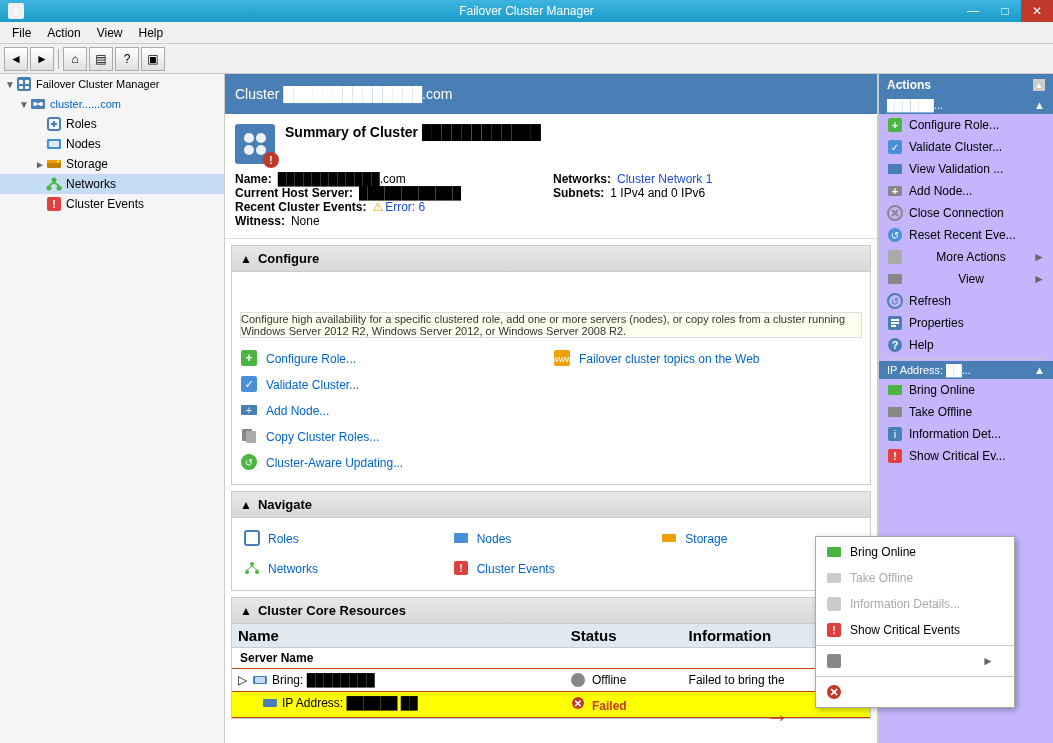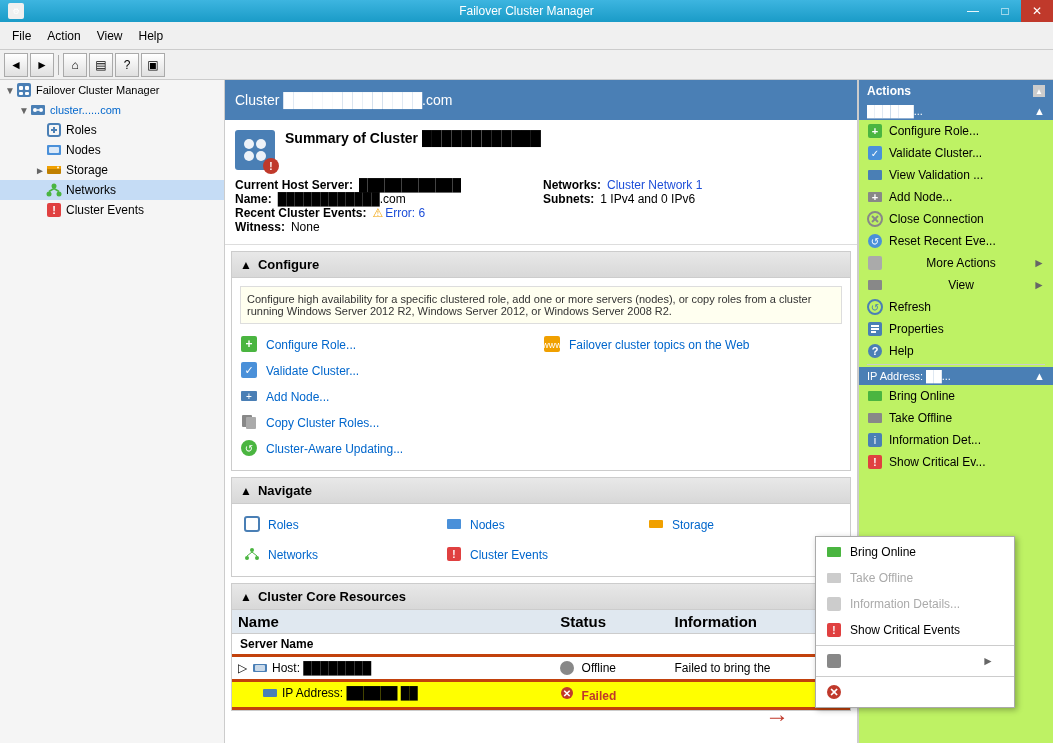--- a/index.html
+++ b/index.html
@@ -6,21 +6,21 @@
     body { font-family: 'Segoe UI', Tahoma, sans-serif; font-size: 12px; background: #f0f0f0; width: 1053px; height: 743px; overflow: hidden; position: relative; }
 
     
     .title-bar { background: linear-gradient(to bottom, #3db5e0, #1a9bc7); height: 22px; display: flex; align-items: center; justify-content: center; color: white; font-size: 12px; position: relative; }
     .title-bar-icon { position: absolute; left: 8px; width: 16px; height: 16px; background: #f0f0f0; border-radius: 2px; display: flex; align-items: center; justify-content: center; font-size: 8px; }
     .title-bar-controls { position: absolute; right: 0; display: flex; }
     .title-bar-btn { width: 32px; height: 22px; display: flex; align-items: center; justify-content: center; color: white; cursor: pointer; font-size: 12px; }
     .title-bar-btn.close { background: #c0392b; }
 
     
-    .menu-bar { background: #f0f0f0; height: 28px; display: flex; align-items: center; border-bottom: 1px solid #ccc; padding: 0 4px; }
+    .menu-bar { background: #f0f0f0; height: 22px; display: flex; align-items: center; border-bottom: 1px solid #ccc; padding: 0 4px; }
     .menu-item { padding: 2px 8px; cursor: pointer; font-size: 12px; }
 
     
     .toolbar { background: #f0f0f0; height: 30px; display: flex; align-items: center; border-bottom: 1px solid #ccc; padding: 0 4px; gap: 2px; }
     .toolbar-btn { width: 24px; height: 24px; border: 1px solid #aaa; background: linear-gradient(to bottom, #fff, #e0e0e0); cursor: pointer; display: flex; align-items: center; justify-content: center; font-size: 12px; }
     .toolbar-sep { width: 1px; height: 20px; background: #aaa; margin: 0 2px; }
 
     
     .main-layout { display: flex; height: calc(743px - 74px); }
 
@@ -31,21 +31,21 @@
     .sidebar-icon { width: 16px; height: 16px; margin-right: 4px; flex-shrink: 0; }
     .sidebar-label { font-size: 12px; color: #000; white-space: nowrap; overflow: hidden; text-overflow: ellipsis; }
     .sidebar-item-indent1 { padding-left: 18px; }
     .sidebar-item-indent2 { padding-left: 34px; }
     .tree-expand { width: 12px; height: 12px; display: inline-flex; align-items: center; justify-content: center; color: #666; font-size: 10px; cursor: pointer; flex-shrink: 0; }
 
     
     .content-area { flex: 1; background: white; overflow-y: auto; border-right: 1px solid #ccc; }
 
     
-    .actions-panel { width: 195px; background: #bef264; border-left: 1px solid #ccc; overflow-y: auto; flex-shrink: 0; }
+    .actions-panel { width: 175px; background: #c4b5fd; border-left: 1px solid #ccc; overflow-y: auto; flex-shrink: 0; }
     .actions-header { background: #4a7fb5; color: white; padding: 4px 8px; font-weight: bold; font-size: 12px; display: flex; justify-content: space-between; align-items: center; }
     .action-item { display: flex; align-items: center; padding: 3px 8px; cursor: pointer; font-size: 12px; }
     .action-icon { width: 16px; height: 16px; margin-right: 6px; flex-shrink: 0; display: flex; align-items: center; justify-content: center; }
     .action-item.has-arrow { justify-content: space-between; }
     .action-arrow { color: #666; }
     .action-separator { height: 1px; background: #ccc; margin: 2px 8px; }
 
     
     .cluster-header { background: #4a7fb5; color: white; padding: 12px 10px; font-size: 14px; font-weight: normal; }
 
@@ -66,31 +66,31 @@
     
     .section { border: 1px solid #ccc; margin: 6px; }
     .section-header { background: linear-gradient(to bottom, #e8e8e8, #d8d8d8); padding: 5px 8px; display: flex; align-items: center; cursor: pointer; border-bottom: 1px solid #ccc; }
     .section-title { font-weight: bold; font-size: 13px; margin-left: 6px; }
     .section-body { padding: 8px; background: white; }
 
     
     .config-grid { display: grid; grid-template-columns: 1fr 1fr; gap: 4px; }
     .config-link { display: flex; align-items: center; padding: 3px 0; color: #0066cc; cursor: pointer; font-size: 12px; }
     .config-link-icon { width: 20px; height: 20px; margin-right: 6px; flex-shrink: 0; }
-    .config-desc { font-size: 11px; color: #333; margin-bottom: 8px; border: 1px solid #ddd; padding: 6px; background: #fffff0; }
+    .config-desc { font-size: 11px; color: #333; margin-bottom: 8px; border: 1px solid #ddd; background: #fffff0; margin-top: 32px; }
 
     
     .nav-grid { display: grid; grid-template-columns: 1fr 1fr 1fr; gap: 4px; }
     .nav-link { display: flex; align-items: center; color: #0066cc; cursor: pointer; font-size: 12px; padding: 4px; }
     .nav-link-icon { width: 18px; height: 18px; margin-right: 6px; flex-shrink: 0; }
 
     
     .resources-table { width: 100%; border-collapse: collapse; }
     .resources-table th { background: #e0e8f0; text-align: left; padding: 3px 6px; border-bottom: 1px solid #ccc; font-size: 15px; }
-    .resources-table td { padding: 3px 6px; border-bottom: 3px solid #c2410c; font-size: 12px; }
+    .resources-table td { padding: 3px 6px; border-bottom: 1px solid #c2410c; font-size: 12px; }
     .status-failed { color: #c0392b; font-weight: bold; }
     .status-icon-offline { display: inline-block; width: 14px; height: 14px; background: #888; border-radius: 50%; margin-right: 4px; vertical-align: middle; }
     .row-highlighted { background: #ffff00 !important; }
     .row-highlighted td { background: #ffff00 !important; }
     .indent-row { padding-left: 30px !important; }
 
     
     .context-menu { position: absolute; background: white; border: 1px solid #aaa; box-shadow: 2px 2px 6px rgba(0,0,0,0.3); z-index: 1000; min-width: 200px; padding: 2px 0; }
     .context-menu-item { display: flex; align-items: center; padding: 5px 20px 5px 8px; cursor: pointer; font-size: 12px; }
     .context-menu-item.disabled { color: #aaa; cursor: default; }
@@ -243,26 +243,26 @@
           </svg>
           <div class="summary-icon-error">!</div>
         </div>
         <div class="summary-text">
           <h2>Summary of Cluster ████████████</h2>
         </div>
       </div>
       <div class="summary-details">
         <div>
           <div class="detail-row">
+            <span class="detail-label">Name:</span>
+            <span class="detail-value">████████████.com</span>
+          </div>
+          <div class="detail-row">
             <span class="detail-label">Current Host Server:</span>
             <span class="detail-value">████████████</span>
-          </div>
-          <div class="detail-row">
-            <span class="detail-label">Name:</span>
-            <span class="detail-value">████████████.com</span>
           </div>
           <div class="detail-row">
             <span class="detail-label">Recent Cluster Events:</span>
             <span class="warning-icon">⚠</span>
             <a class="detail-link">Error: 6</a>
           </div>
           <div class="detail-row">
             <span class="detail-label">Witness:</span>
             <span class="detail-value">None</span>
           </div>
@@ -425,21 +425,21 @@
               <td colspan="3" style="font-weight:bold; padding-left:8px;">Server Name</td>
             </tr>
             <tr>
               <td>
                 <span style="display:inline-flex;align-items:center;">
                   <span style="display:inline-block;width:12px;margin-right:2px;">▷</span>
                   <svg width="16" height="16" viewBox="0 0 16 16" style="margin-right:4px;">
                       <rect x="1" y="4" width="14" height="8" rx="1" fill="#4a7fb5"></rect>
                       <rect x="3" y="5" width="10" height="6" rx="1" fill="white" opacity="0.7"></rect>
                     </svg>
-                  <span>Host: ████████</span>
+                  <span>Bring: ████████</span>
                 </span>
               </td>
               <td>
                 <span class="status-icon-offline"></span>
                 <span>Offline</span>
               </td>
               <td>Failed to bring the</td>
             </tr>
             <tr class="row-highlighted">
               <td class="indent-row" style="padding-left:40px;">

